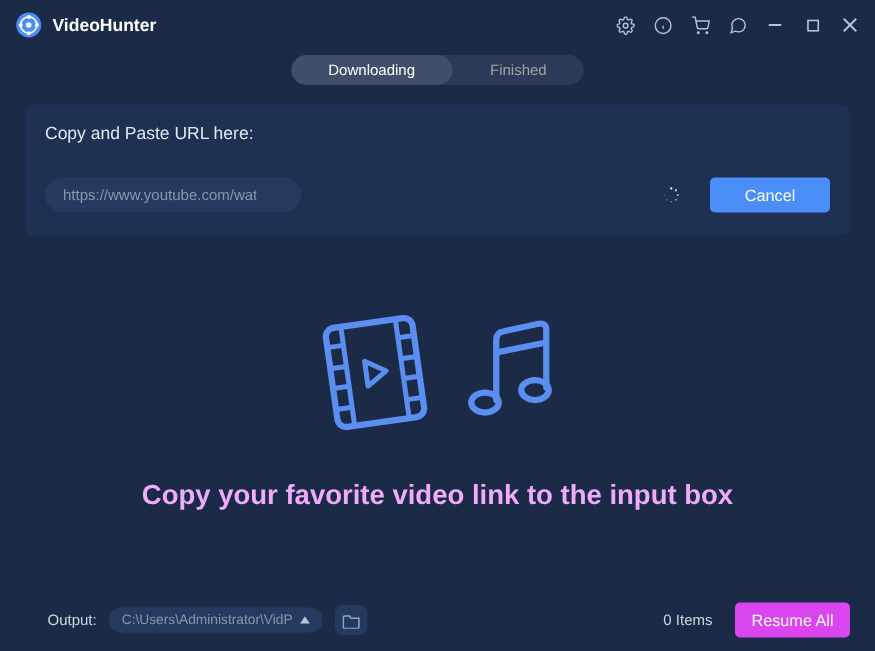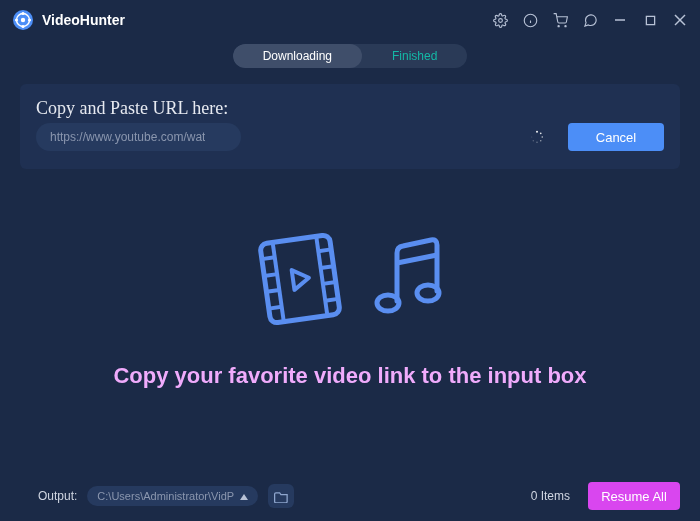--- a/index.html
+++ b/index.html
@@ -60,39 +60,38 @@
     .tabs-container {
       display: flex;
       background: #2a3a57;
       border-radius: 14px;
       overflow: hidden;
     }
     .tab {
       padding: 5px 30px;
       font-size: 12px;
       cursor: pointer;
-      color: #14b8a6;
+      color: #a3a3a3;
     }
     .tab.active {
       background: #3f4e6a;
       color: #fff;
       border-radius: 14px;
     }
     
     .url-panel {
       margin: 16px 20px 0 20px;
       background: #1f3052;
       border-radius: 6px;
       padding: 14px 16px 18px 16px;
     }
     .url-label {
-      font-size: 18px;
+      font-size: 14px;
       color: #e6e9f0;
-      margin-bottom: 4px;
-      font-family: Liberation Serif, serif;
+      margin-bottom: 28px;
     }
     .url-row {
       display: flex;
       gap: 12px;
       align-items: center;
     }
     .url-input {
       flex: 1;
       height: 28px;
       background: #263a5f;

